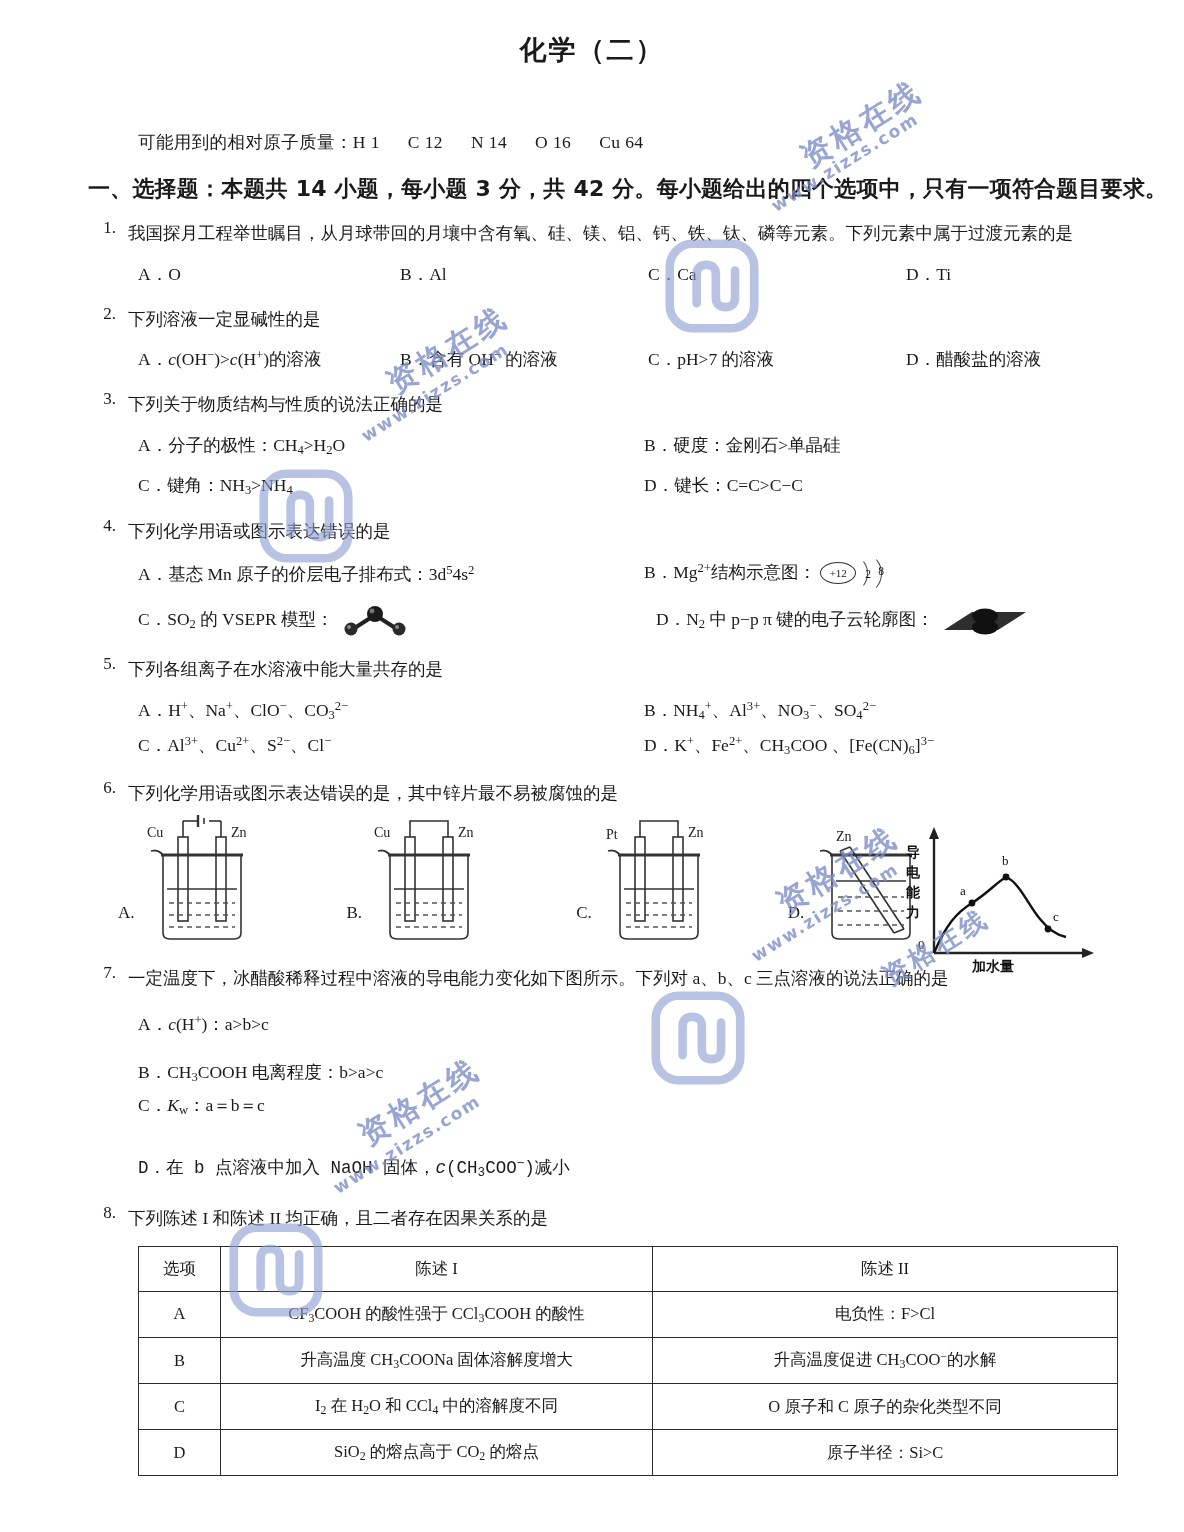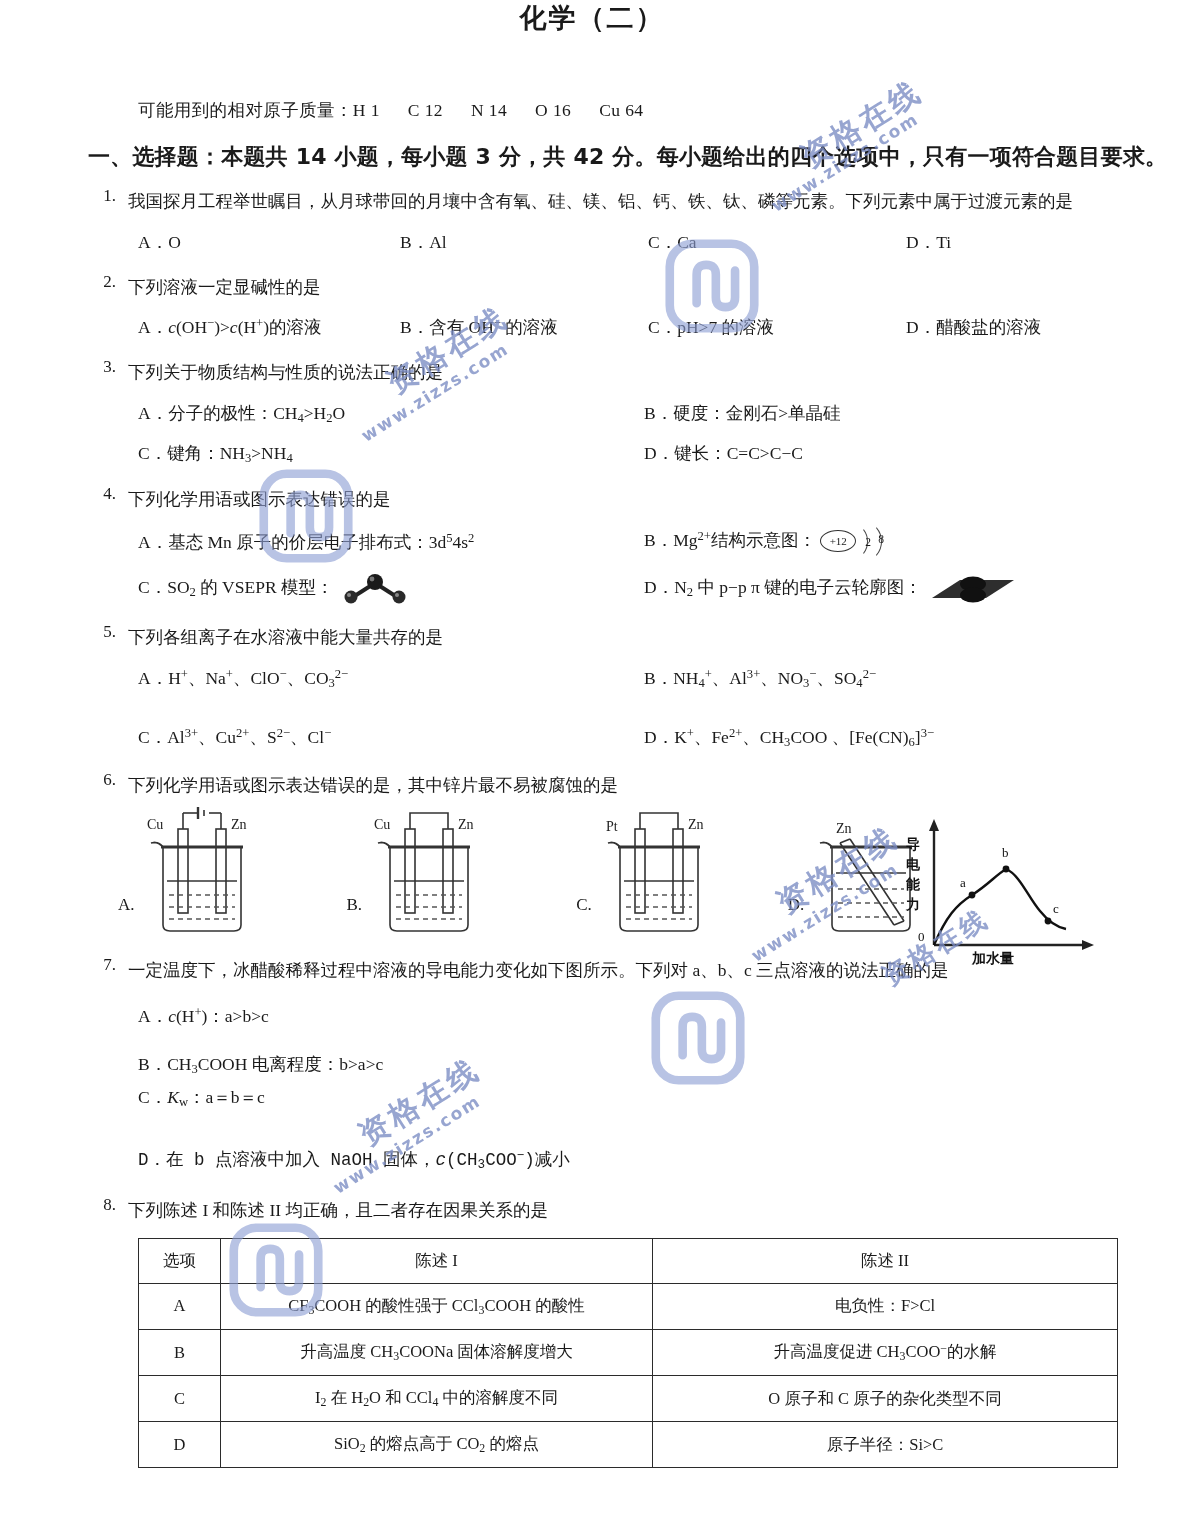--- a/index.html
+++ b/index.html
@@ -13,21 +13,21 @@
     overflow:hidden;
   }
   .page { position:relative; width:1184px; height:1532px; padding:0; }
 
   
   .doc-title {
     text-align:center;
     font-size:27px;
     font-weight:bold;
     letter-spacing:2px;
-    padding-top:0;
+    padding-top:32px;
     font-family:"DejaVu Sans","Liberation Sans",sans-serif;
   }
 
   
   .atomic-line {
     margin:62px 0 0 138px;
     font-size:17.5px;
     letter-spacing:.4px;
   }
   .atomic-line .gap { display:inline-block; width:28px; }
@@ -184,21 +184,21 @@
         <span class="opt">B．Mg<sup>2+</sup>结构示意图：
           <span class="mg-diagram">
             <span class="mg-core">+12</span>
             <span class="mg-arc mg-a1"></span>
             <span class="mg-arc mg-a2"></span>
             <span class="mg-lab mg-l1">2</span>
             <span class="mg-lab mg-l2">8</span>
           </span>
         </span>
       </div>
-      <div class="opt-row" style="align-items:flex-start; margin-top:14px;">
+      <div class="opt-row" style="align-items:flex-start; margin-top:14px;gap:12px;">
         <span class="opt w-half">C．SO<sub>2</sub> 的 VSEPR 模型：
           <svg class="so2-model" viewBox="0 0 74 34">
             <line x1="37" y1="11" x2="15" y2="25" stroke="#222" stroke-width="4"></line>
             <line x1="37" y1="11" x2="59" y2="25" stroke="#222" stroke-width="4"></line>
             <circle cx="37" cy="10" r="8" fill="#1b1b1b"></circle>
             <circle cx="34" cy="7" r="2.4" fill="#777"></circle>
             <circle cx="13" cy="25" r="6.5" fill="#2a2a2a"></circle>
             <circle cx="11" cy="23" r="2" fill="#888"></circle>
             <circle cx="61" cy="25" r="6.5" fill="#2a2a2a"></circle>
             <circle cx="59" cy="23" r="2" fill="#888"></circle>
@@ -216,21 +216,21 @@
   </div>
 
   <div class="q" style="margin-top:16px;">
     <div class="q-num">5.</div>
     <div class="q-stem">下列各组离子在水溶液中能大量共存的是</div>
     <div class="opts">
       <div class="opt-row">
         <span class="opt w-half">A．H<sup>+</sup>、Na<sup>+</sup>、ClO<sup>−</sup>、CO<sub>3</sub><sup>2−</sup></span>
         <span class="opt">B．NH<sub>4</sub><sup>+</sup>、Al<sup>3+</sup>、NO<sub>3</sub><sup>−</sup>、SO<sub>4</sub><sup>2−</sup></span>
       </div>
-      <div class="opt-row" style="margin-top:30px;">
+      <div class="opt-row" style="margin-top:6px;">
         <span class="opt w-half">C．Al<sup>3+</sup>、Cu<sup>2+</sup>、S<sup>2−</sup>、Cl<sup>−</sup></span>
         <span class="opt">D．K<sup>+</sup>、Fe<sup>2+</sup>、CH<sub>3</sub>COO 、[Fe(CN)<sub>6</sub>]<sup>3−</sup></span>
       </div>
     </div>
   </div>
 
   <div class="q" style="margin-top:18px;">
     <div class="q-num">6.</div>
     <div class="q-stem">下列化学用语或图示表达错误的是，其中锌片最不易被腐蚀的是</div>
 

